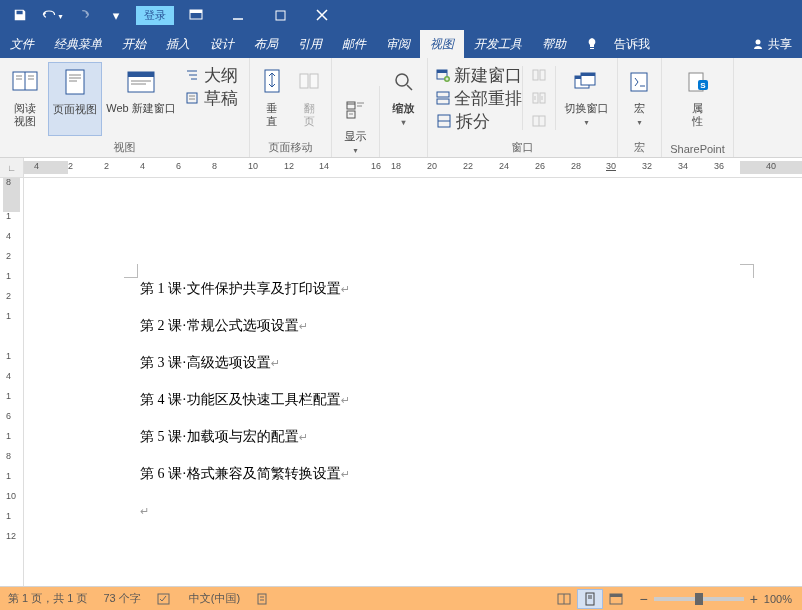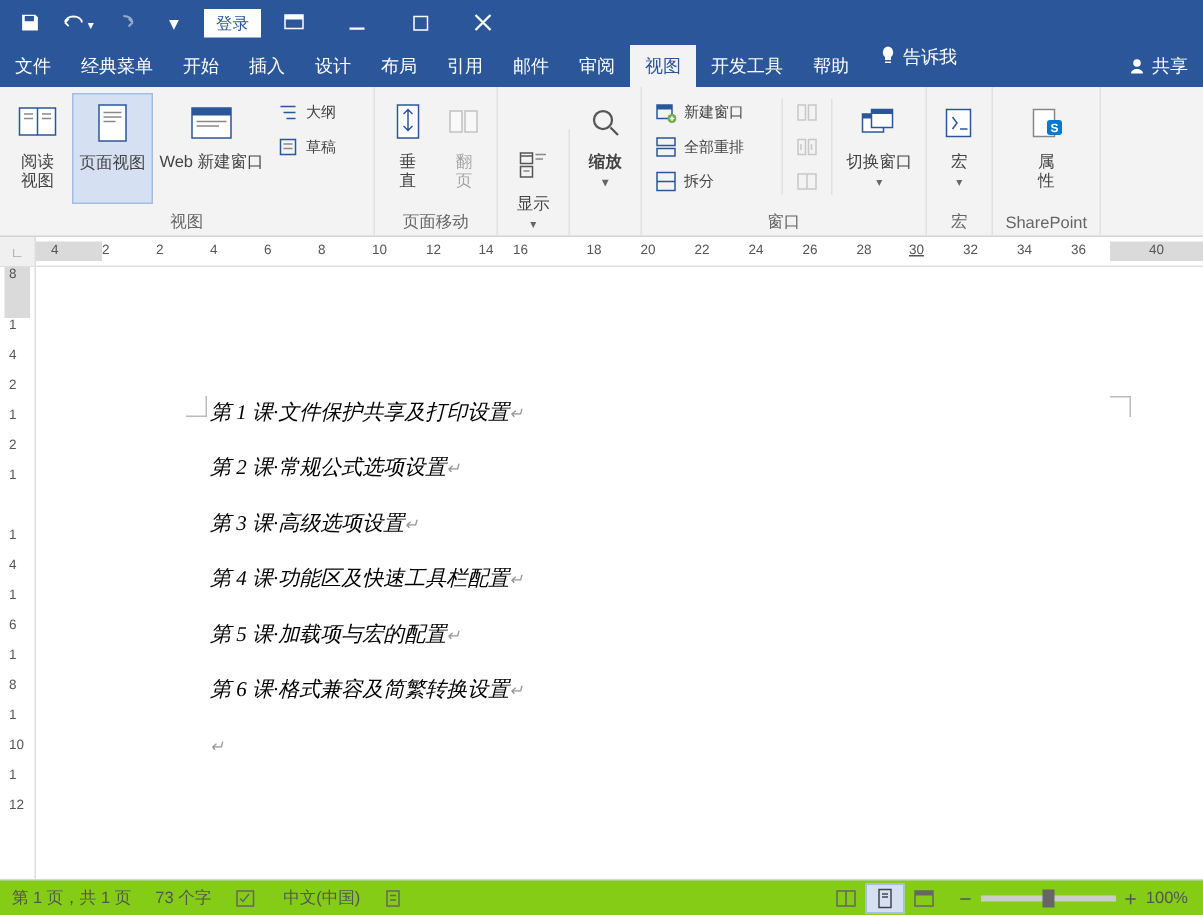--- a/index.html
+++ b/index.html
@@ -3,63 +3,63 @@
 <meta charset="utf-8">
 <style>
 * { margin: 0; padding: 0; box-sizing: border-box; font-family: "Microsoft YaHei", "Segoe UI", sans-serif; }
 body { width: 802px; height: 610px; background: #fff; overflow: hidden; font-size: 12px; }
 
 .titlebar { height: 30px; background: #2b579a; display: flex; align-items: center; color: #fff; }
 .qat { display: flex; align-items: center; gap: 4px; padding: 0 6px; }
 .qat-btn { width: 28px; height: 26px; display: flex; align-items: center; justify-content: center; cursor: pointer; font-size: 13px;}
 .title-center { flex: 1; text-align: center; font-size: 12px; color: #d9e3f2; }
 .title-right { display: flex; align-items: center; gap: 2px; padding-right: 4px; }
-.login-btn { background: #ffffff; color: #2b579a; padding: 2px 8px; font-size: 11px; }
+.login-btn { background: #7dd3fc; color: #2b579a; padding: 2px 8px; font-size: 11px; }
 .win-btn { width: 40px; height: 26px; display: flex; align-items: center; justify-content: center; cursor: pointer; font-size: 12px;}
 
 .menubar { height: 28px; background: #2b579a; display: flex; align-items: stretch; color: #fff; font-size: 12px; }
-.menu-item { padding: 0 10px; display: flex; align-items: center; cursor: pointer; white-space: nowrap;}
+.menu-item { padding: 0 10px; display: flex; align-items: center; cursor: pointer; white-space: nowrap; font-style: italic;}
 .menu-item.active { background: #f3f3f3; color: #2b579a; }
 .menu-spacer { flex: 1; }
-.menu-tell { display: flex; padding: 0 10px; gap: 4px; cursor: pointer; }
+.menu-tell { display: flex; align-items: center; padding: 0 10px; gap: 16px; cursor: pointer; }
 .menu-share { display: flex; align-items: center; padding: 0 10px; gap: 4px; cursor: pointer; }
 
 .ribbon { height: 100px; background: #f3f3f3; border-bottom: 1px solid #d4d4d4; display: flex; }
 .ribbon-group { border-right: 1px solid #e1e1e1; padding: 2px 4px 0; display: flex; flex-direction: column; }
 .ribbon-group-content { flex: 1; display: flex; align-items: flex-start; gap: 2px; padding-top: 2px;}
 .ribbon-group-label { text-align: center; font-size: 11px; color: #666; padding: 2px 0; position: relative;}
 .big-btn { width: 42px; height: 74px; display: flex; flex-direction: column; align-items: center; justify-content: flex-start; padding-top: 4px; cursor: pointer; font-size: 11px; color: #444; }
 .big-btn.active { background: #d5e1f2; border: 1px solid #a3bde3; }
 .big-btn .icon { width: 32px; height: 32px; margin-bottom: 4px; display:flex; align-items:center; justify-content:center; }
 .big-btn .lbl { text-align: center; line-height: 1.2; }
 .small-btn-col { display: flex; flex-direction: column; gap: 1px; padding-top: 2px;}
-.small-btn { height: 22px; display: flex; align-items: center; gap: 4px; padding: 0 4px; cursor: pointer; font-size: 10px; color: #444; white-space: nowrap; }
+.small-btn { height: 22px; display: flex; align-items: center; gap: 4px; padding: 0 4px; cursor: pointer; font-size: 17px; color: #444; white-space: nowrap; }
 .small-icon { width: 16px; height: 16px; display: inline-flex; align-items:center; justify-content:center; font-size: 12px;}
 .drop-arrow { font-size: 8px; margin-top: 2px; color: #666;}
 .sep { width: 1px; background: #e1e1e1; margin: 4px 2px; height: 64px; align-self: flex-start; }
 
 .ruler-h { height: 20px; background: #fff; border-bottom: 1px solid #ddd; position: relative; font-size: 9px; color: #666; display: flex; align-items: center; }
 .ruler-corner { width: 24px; height: 100%; background: #f0f0f0; border-right: 1px solid #ddd; display:flex;align-items:center;justify-content:center; font-size:9px; color:#888;}
 .ruler-ticks { flex:1; position: relative; height: 100%; overflow:hidden;}
 .ruler-gray { position:absolute; top:3px; bottom:3px; background:#dadada;}
 .tick-label { position: absolute; top: 3px; font-size: 9px; color:#555;}
 
 .content-area { position: absolute; top: 178px; bottom: 24px; left: 0; right: 0; display: flex; background: #e6e6e6; }
 .ruler-v { width: 24px; background: #fff; border-right: 1px solid #ddd; position: relative; font-size: 9px; color: #666; }
 .vtick { position:absolute; left:6px; font-size:9px; color:#555; transform: translateY(-50%);}
 .vgray { position:absolute; left:3px; right:3px; background:#dadada;}
 .page-scroll { flex: 1; overflow: auto; position: relative; background:#fff;}
 .page { position:absolute; left:16px; top:0; right:4px; bottom:0; background: #fff; }
 .para { font-size: 14px; font-family: SimSun, serif; color: #000; margin: 0 0 16px 0; line-height: 1.5; }
 .para .pm { color: #999; font-size: 11px; }
 .crop { position:absolute; width:14px; height:14px; border-color:#bbb;}
 .crop.tl { border-left:1px solid #bbb; border-top:1px solid #bbb; transform: rotate(180deg);}
-.body-text { position:absolute; left:100px; top:87px; right:60px;font-style:italic;}
-
-.statusbar { position: absolute; bottom: 0; left: 0; right: 0; height: 24px; background: #84cc16; border-top: 1px solid #d4d4d4; display: flex; align-items: center; font-size: 11px; color: #555; }
+.body-text { position:absolute; left:100px; top:100px; right:60px;}
+
+.statusbar { position: absolute; bottom: 0; left: 0; right: 0; height: 24px; background: #fdba74; border-top: 1px solid #d4d4d4; display: flex; align-items: center; font-size: 11px; color: #555; }
 .sb-item { padding: 0 8px; cursor: pointer; }
 .sb-spacer { flex: 1; }
 .sb-views { display: flex; }
 .sb-view { width: 26px; height: 20px; display:flex;align-items:center;justify-content:center; cursor:pointer; border:1px solid transparent;}
 .sb-view.active { background:#d5e1f2; border-color:#a3bde3;}
 .zoom { display: flex; align-items: center; gap: 6px; padding: 0 10px; }
 .zoom-track { width: 90px; height: 4px; background: #ccc; position: relative; }
 .zoom-thumb { position: absolute; left: 50%; top: -4px; width: 8px; height: 12px; background: #666; transform: translateX(-50%); }
 
 svg { display: block; }
@@ -384,21 +384,21 @@
     <div class="ruler-gray" style="left:716px;right:0;"></div>
   <span class="tick-label" style="left: 10px;">4</span>
       <span class="tick-label" style="left: 44px;">2</span>
       <span class="tick-label" style="left: 80px;">2</span>
       <span class="tick-label" style="left: 116px;">4</span>
       <span class="tick-label" style="left: 152px;">6</span>
       <span class="tick-label" style="left: 188px;">8</span>
       <span class="tick-label" style="left: 224px;">10</span>
       <span class="tick-label" style="left: 260px;">12</span>
       <span class="tick-label" style="left: 295px;">14</span>
-      <span class="tick-label" style="left: 318px;">16</span>
+      <span class="tick-label" style="left: 347px;">16</span>
       <span class="tick-label" style="left: 367px;">18</span>
       <span class="tick-label" style="left: 403px;">20</span>
       <span class="tick-label" style="left: 439px;">22</span>
       <span class="tick-label" style="left: 475px;">24</span>
       <span class="tick-label" style="left: 511px;">26</span>
       <span class="tick-label" style="left: 547px;">28</span>
       <span class="tick-label" style="left: 582px; text-decoration: underline;">30</span>
       <span class="tick-label" style="left: 618px;">32</span>
       <span class="tick-label" style="left: 654px;">34</span>
       <span class="tick-label" style="left: 690px;">36</span>

